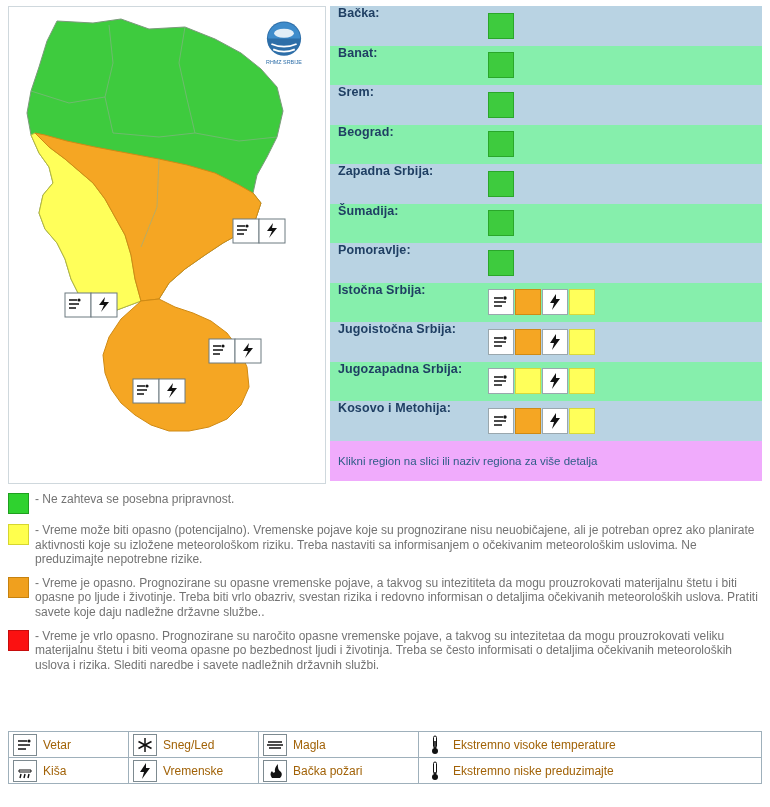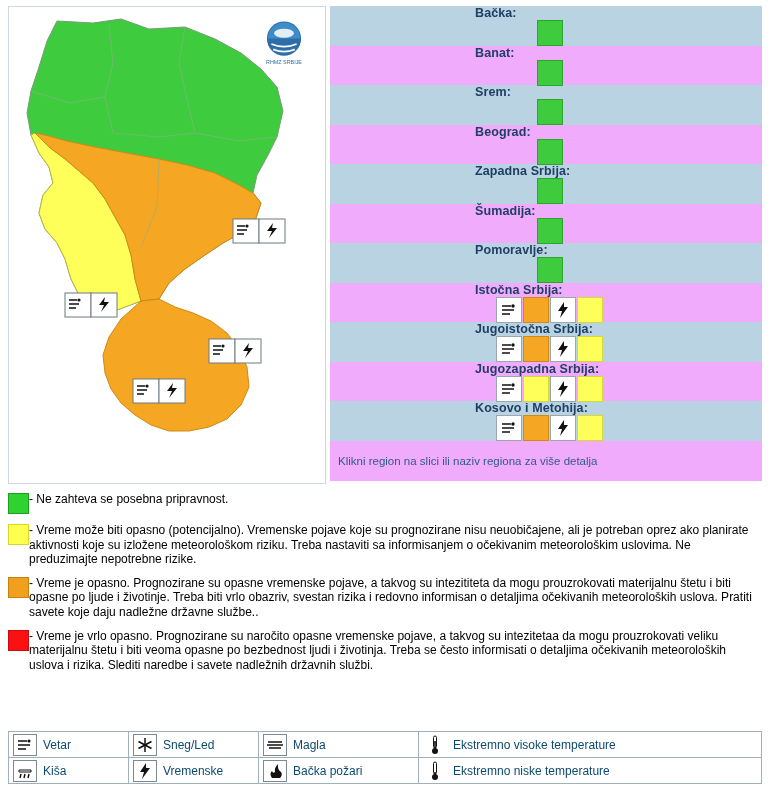--- a/index.html
+++ b/index.html
@@ -24,26 +24,25 @@
   }
   .map-svg { position:absolute; left:0; top:0; }
   .logo { position:absolute; right:14px; top:10px; width:54px; height:54px; }
 
   
   .regions {
     position:absolute; left:330px; top:6px; width:432px; height:478px;
     border-collapse:collapse;
   }
   .regions .row {
-    display:flex; align-items:center; height:39.5px;
+    display:flex; height:39.5px;
     padding-left:8px;
-    flex-direction:column;
   }
   .regions .row.alt { background:#b9d3e3; }
-  .regions .row.plain { background:#f0abfc; }
+  .regions .row.plain { background:#86efac; }
   .regions .name {
     width:150px; font-weight:bold; font-size:12.5px; color:#1f3f63;
     letter-spacing:0.1px;
   }
   .swatches { display:flex; align-items:center; gap:0px; }
   .sw {
     width:26px; height:26px; border:1px solid #9aa7ad; margin-right:1px;
     display:flex; align-items:center; justify-content:center;
   }
   .sw.green { background:#3ecb3e; border-color:#2aa72a; }
@@ -61,32 +60,32 @@
   .lrow { display:flex; align-items:flex-start; margin-bottom:9px; }
   .lbox {
     width:21px; height:21px; border:1px solid #7d8a90; flex:0 0 21px;
     margin-top:1px;
   }
   .lbox.green { background:#2fd22f; border-color:#1f9f1f; }
   .lbox.yellow { background:#ffff4d; border-color:#d6d62f; }
   .lbox.orange { background:#f0a01e; border-color:#c6820f; }
   .lbox.red { background:#fb1111; border-color:#c60c0c; }
   .ltext {
-    font-size:12px; line-height:14.6px; color:#000000;
+    margin-left:6px; font-size:12px; line-height:14.6px; color:#737373;
     max-width:726px;
   }
 
   
   .keytable {
     position:absolute; left:8px; top:731px; width:754px;
     border:1px solid #9fb0bb; border-collapse:collapse;
   }
   .keytable td {
     border:1px solid #9fb0bb; height:26px; padding:0 4px;
-    font-size:12px; color:#0c4a6e; vertical-align:middle;
+    font-size:12px; color:#a16207; vertical-align:middle;
   }
   .kcell { display:flex; align-items:center; gap:6px; }
   .kicon {
     width:24px; height:22px; border:1px solid #7d8a90; background:#ffffff;
     display:flex; align-items:center; justify-content:center; flex:0 0 24px;
   }
   .kicon.noborder { border:none; }
   .klabel { white-space:nowrap; }
   .colw1 { width:120px; }
   .colw2 { width:130px; }
@@ -420,20 +419,20 @@
       </td>
       <td>
         <div class="kcell">
           <span class="kicon noborder">
             <svg width="10" height="20" viewBox="0 0 10 20">
                   <rect x="3.5" y="1" width="3" height="12" rx="1.5" fill="none" stroke="#111"></rect>
                   <circle cx="5" cy="16" r="3" fill="#111"></circle>
                   <rect x="4.2" y="11" width="1.6" height="3" fill="#111"></rect>
                 </svg>
           </span>
-          <span class="klabel">Ekstremno niske temperature</span>
+          <span class="klabel">Ekstremno niske preduzimajte</span>
         </div>
       </td>
     </tr>
   </tbody>
     </table>
 
 </div>
 
 </body></html>

